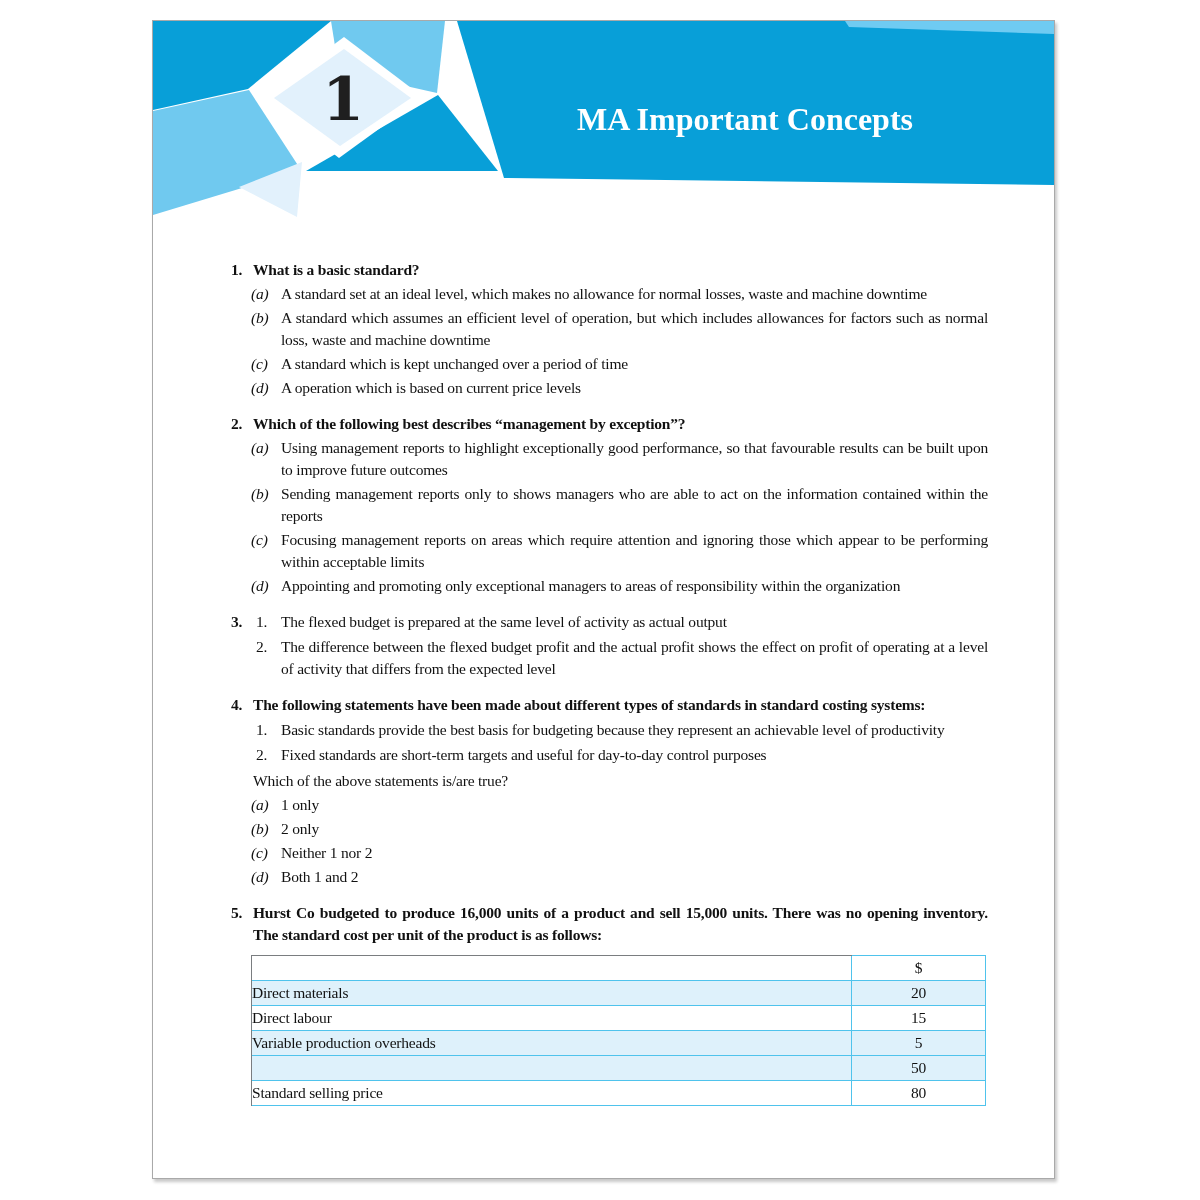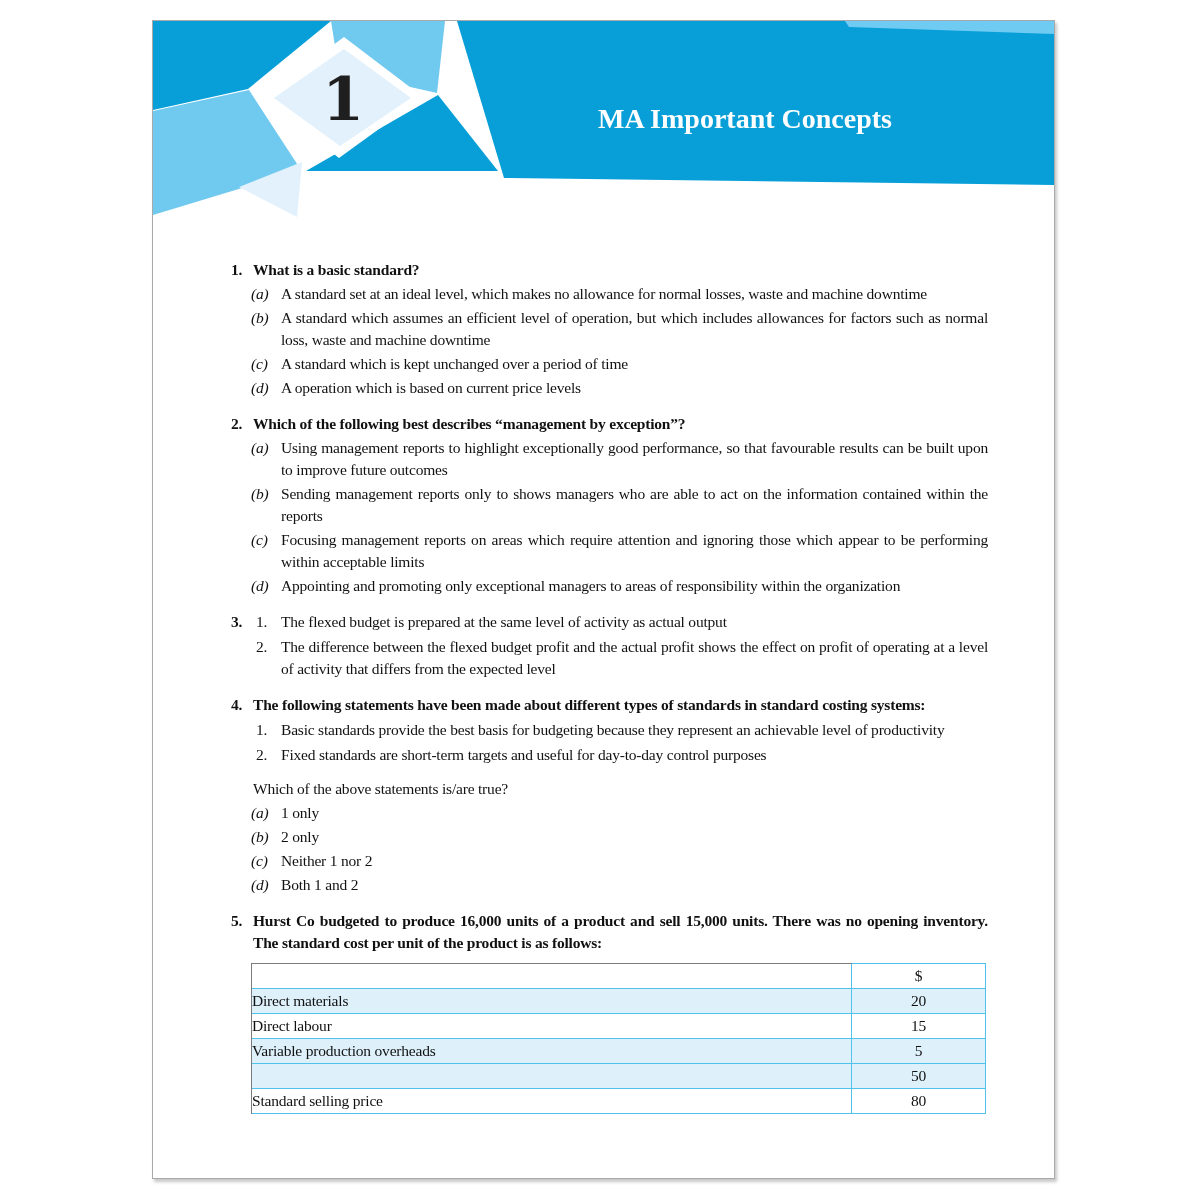--- a/index.html
+++ b/index.html
@@ -8,37 +8,37 @@
     font-family:"Liberation Serif", serif;color:#111;
   }
   .page{
     position:absolute;left:152px;top:20px;width:901px;height:1157px;
     background:#fff;border:1px solid #a9a9a9;
     box-shadow:2px 3px 3px rgba(0,0,0,.22);
   }
   .hdr-svg{position:absolute;top:0;left:0;display:block;}
   .title{
     position:absolute;left:352px;top:76px;width:480px;text-align:center;
-    font-size:28px;font-weight:bold;color:#fff;line-height:44px;
+    font-size:32px;font-weight:bold;color:#fff;line-height:44px;
     font-family:"Liberation Serif", serif;
   }
   .content{
     position:absolute;left:78px;top:238px;width:757px;
     font-size:15.5px;line-height:22px;letter-spacing:-0.2px;
   }
   .q{position:relative;padding-left:22px;margin-top:14px;}
   .q.first{margin-top:0;}
   .qnum{position:absolute;left:0;top:0;font-weight:bold;}
   .qstem{font-weight:bold;text-align:justify;display:block;}
   .opt{position:relative;padding-left:28px;margin-top:2px;}
   .letter{position:absolute;left:-2px;top:0;font-style:italic;}
   .otext{text-align:justify;}
   .sub{position:relative;padding-left:28px;margin-top:3px;}
   .subnum{position:absolute;left:3px;top:0;}
-  .followup{margin-top:12px;}
+  .followup{margin-top:4px;}
   .tblwrap{position:relative;width:734px;margin-left:-2px;margin-top:9px;}
   table.cost{border-collapse:collapse;table-layout:fixed;width:734px;font-size:15.5px;letter-spacing:-0.2px;}
   table.cost td, table.cost th{
     border:1px solid #4fc3ec;height:24px;padding:0;font-weight:normal;
     overflow:hidden;white-space:nowrap;
   }
   td.lbl, th.lbl{padding-left:8px;text-align:left;margin-top:24px;}
   td.val, th.val{text-align:center;}
   th.val{font-weight:bold;}
   tr.tint td{background:#def1fb;}

